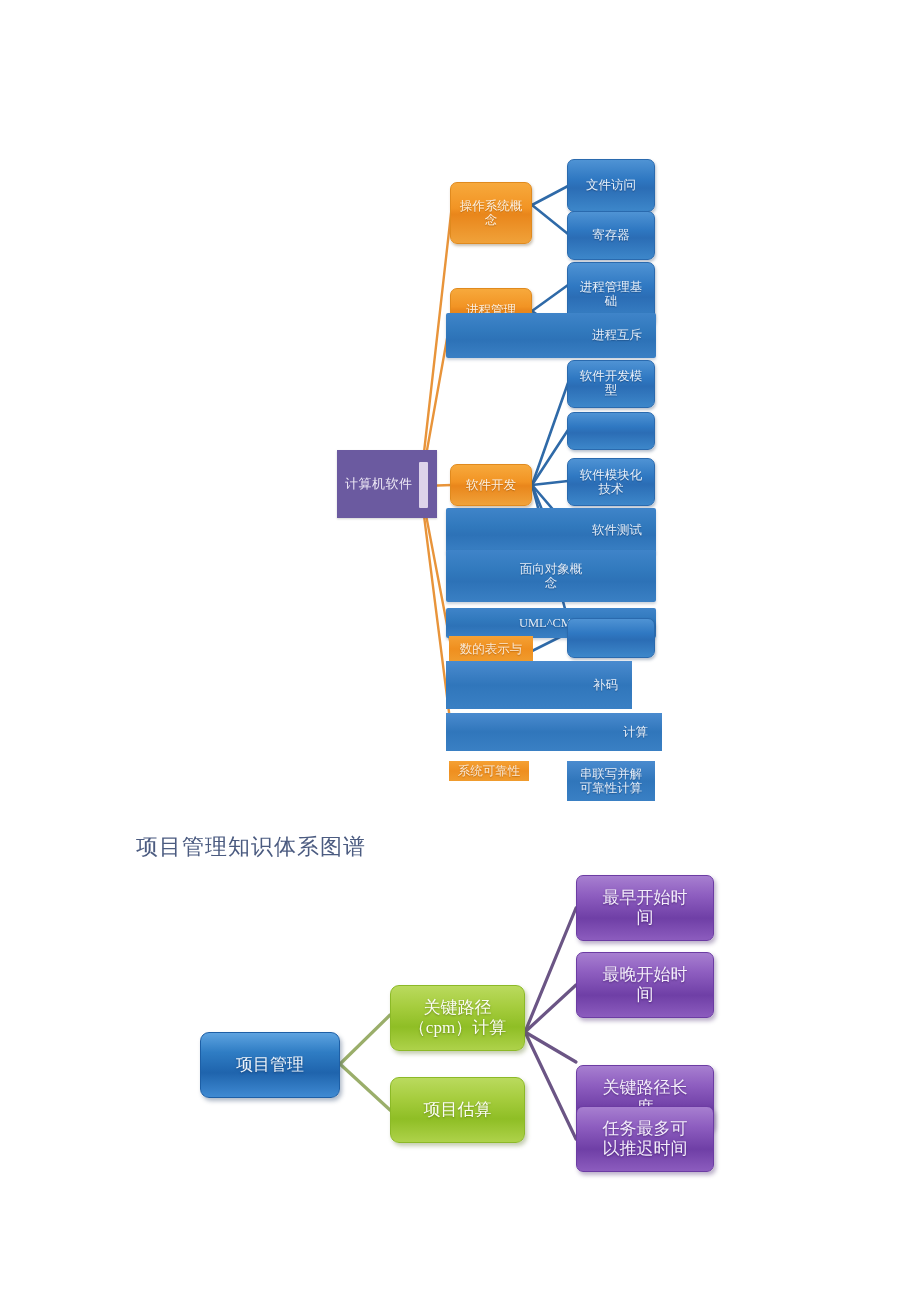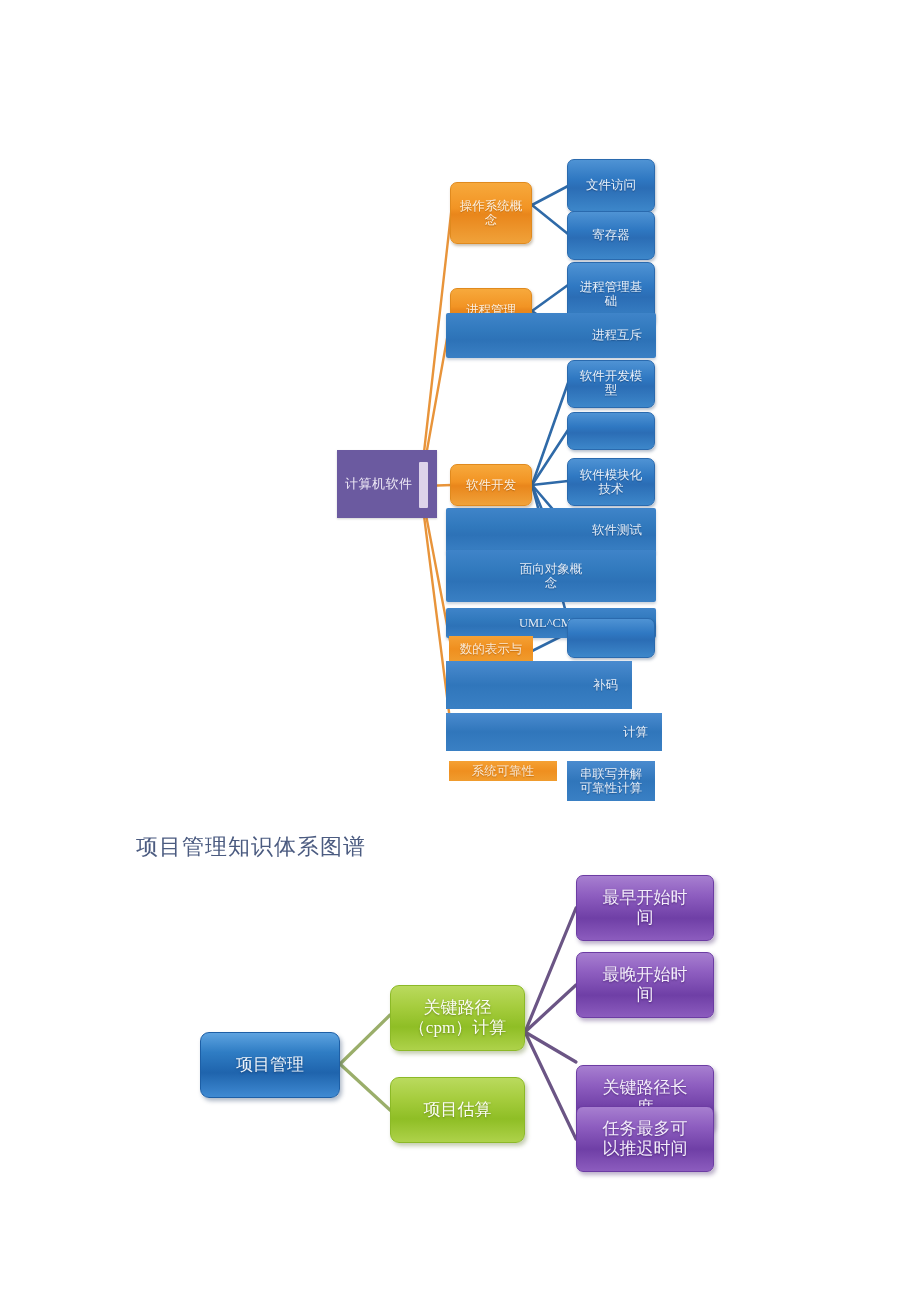--- a/index.html
+++ b/index.html
@@ -234,21 +234,21 @@
 <div class="node n-blue n-blue-empty" style="left:567px; top:618px; width:88px; height:40px;">
   <span></span>
 </div>
 <div class="node n-blue-flat" style="left:446px; top:661px; width:186px; height:48px; justify-content:flex-end; padding-right:14px;">
   <span>补码</span>
 </div>
 <div class="node n-blue-flat" style="left:446px; top:713px; width:216px; height:38px; justify-content:flex-end; padding-right:14px;">
   <span>计算</span>
 </div>
 
-<div class="node n-orange-flat" style="left:449px; top:761px; width:108px; height:20px;">
+<div class="node n-orange-flat" style="left:449px; top:761px; width:80px; height:20px;">
   <span>系统可靠性</span>
 </div>
 <div class="node n-blue-flat" style="left:567px; top:761px; width:88px; height:40px;">
   <span>串联写并解
 可靠性计算</span>
 </div>
 
 <div class="heading" style="left:136px; top:832px;">
   <span>项目管理知识体系图谱</span>
 </div>

